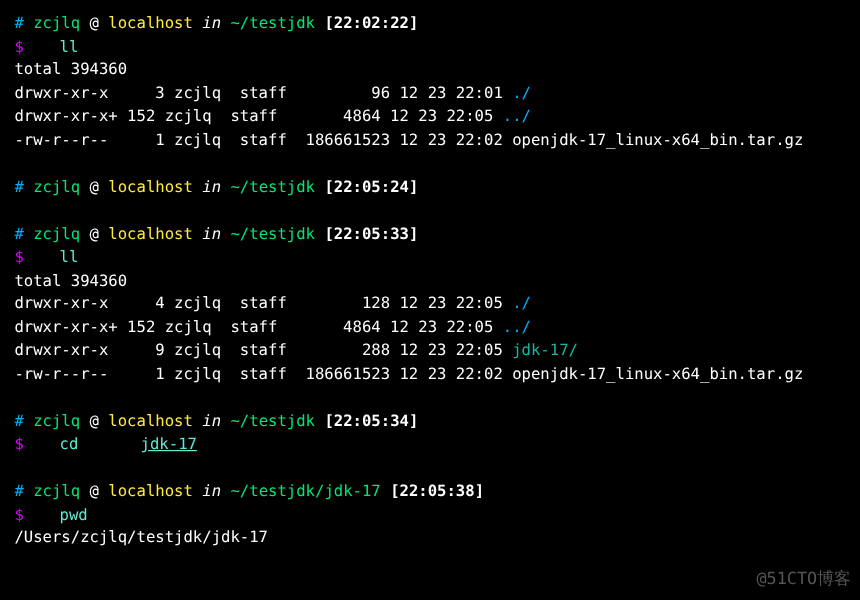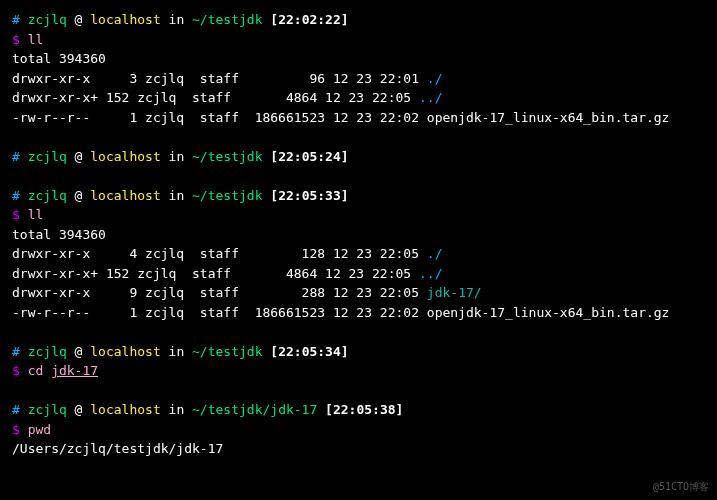--- a/index.html
+++ b/index.html
@@ -19,34 +19,34 @@
       overflow: hidden;
       position: relative;
     }
     .line {
       white-space: pre;
     }
     .hash { color: #00b0ff; }
     .user { color: #00e676; margin-top: 41px; }
     .at { color: #fff; }
     .host { color: #ffeb3b; }
-    .in { color: #fff; }
+    .in { color: #fff; font-style: italic; }
     .path { color: #00e676; }
     .time { color: #fff; font-weight: bold; }
     .dollar { color: #d500f9; }
-    .cmd { color: #f9a8d4; }
+    .cmd { color: #5eead4; margin-left: 22px; }
     .arg { color: #00e5ff; }
     .underlined { text-decoration: underline; }
     .dirlink { color: #00b0ff; }
     .dirlink-alt { color: #14b8a6; }
     .watermark {
       position: absolute;
       bottom: 6px;
       right: 8px;
-      font-size: 10px;
+      font-size: 14px;
       color: #555;
     }
     .blank { height: 1.5em; }
   </style>
 </head>
 <body>
 
 <div id="terminal">
     <div class="line"><span class="hash"># </span><span class="user">zcjlq</span><span class="at"> @ </span><span class="host">localhost</span><span class="in"> in </span><span class="path">~/testjdk</span><span class="time"> [22:02:22]</span></div>
     <div class="line"><span class="dollar">$ </span><span class="cmd">ll</span></div>

